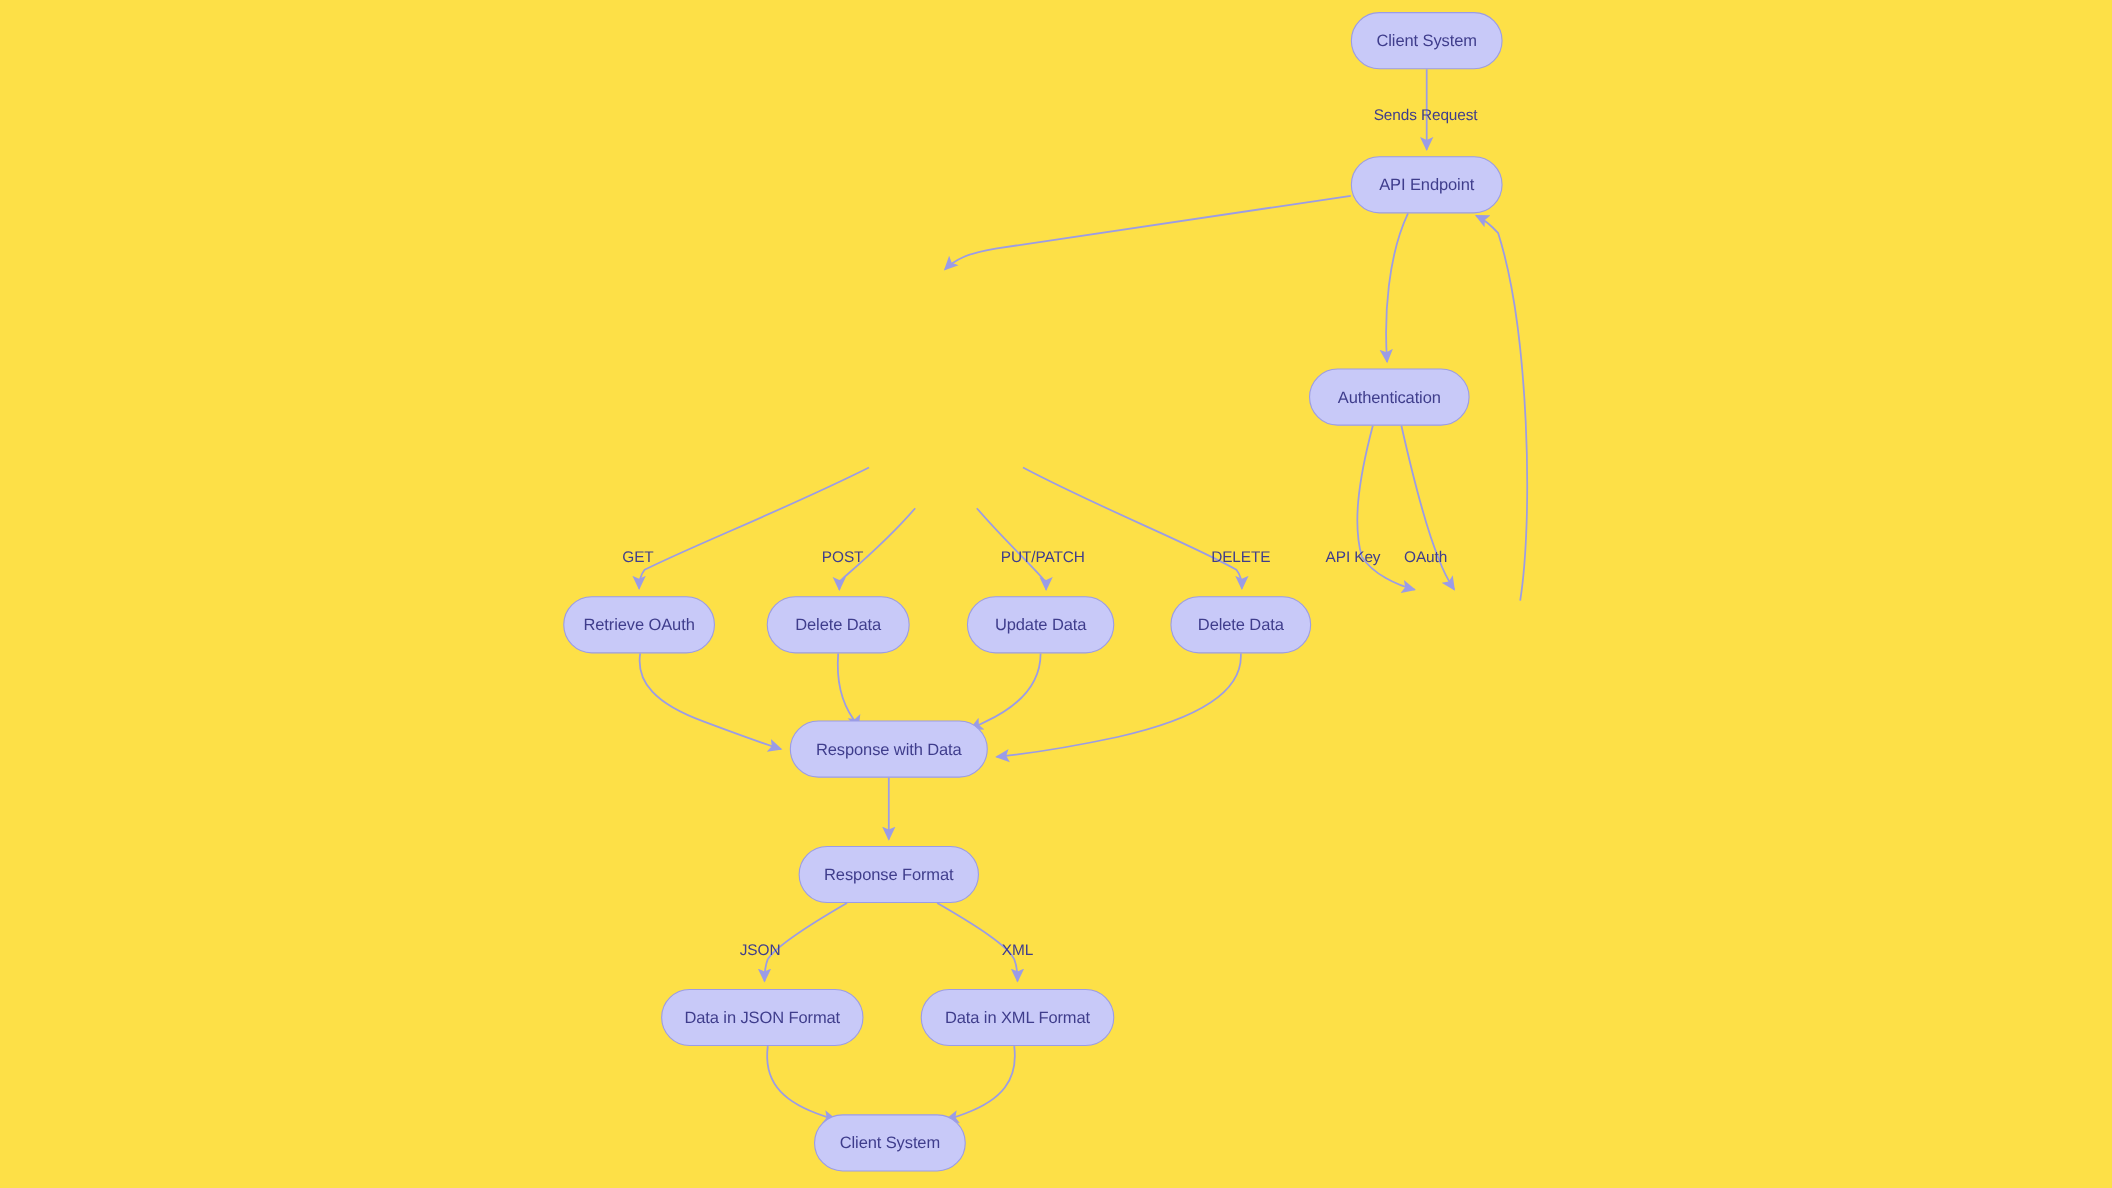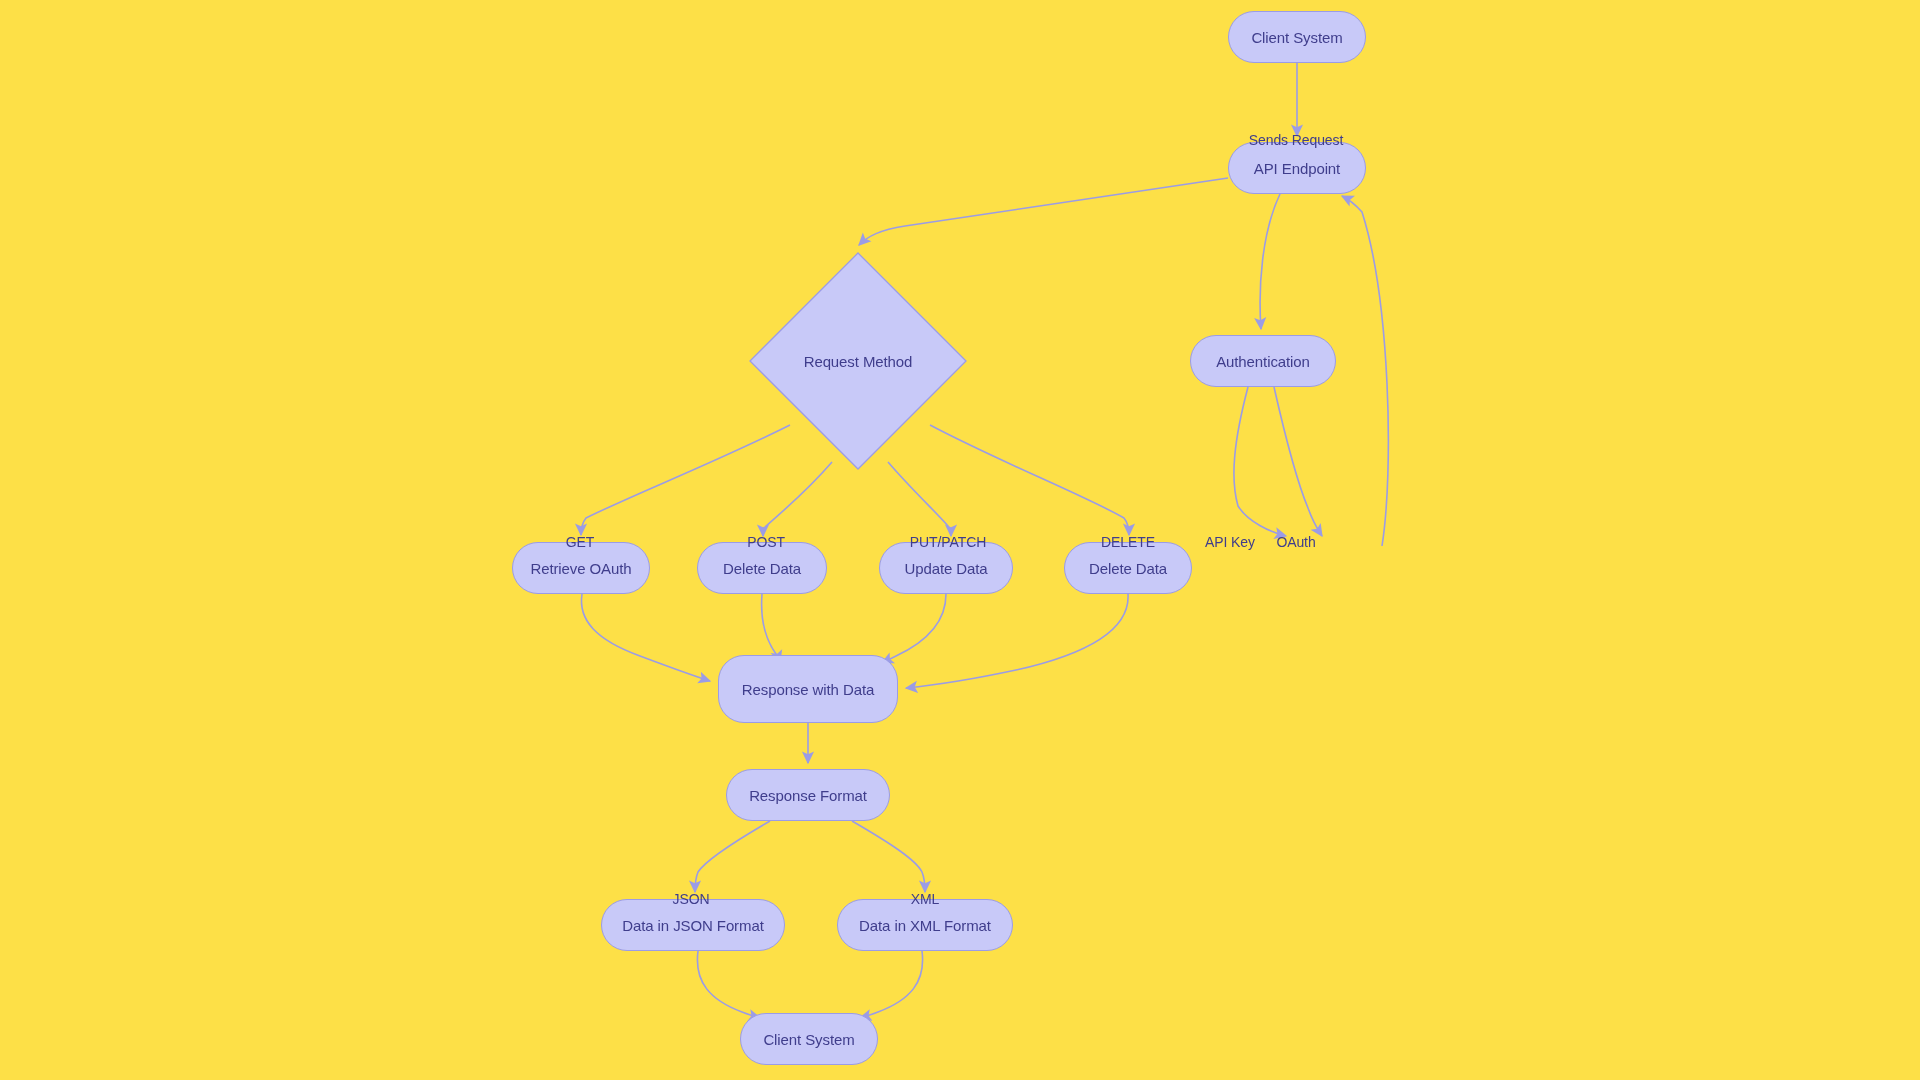--- a/index.html
+++ b/index.html
@@ -71,21 +71,20 @@
   }
   .edge-label {
     position: absolute;
     color: #3f3d8c;
     font-size: 14px;
     letter-spacing: -0.1px;
     white-space: nowrap;
     transform: translate(-50%, -50%);
     z-index: 3;
     background: transparent;
-    margin-top: 36px;
   }
 </style>
 </head>
 <body>
 
 <div id="canvas">
 
   <svg id="edge-layer" viewBox="0 0 1920 1080" width="1920" height="1080" xmlns="http://www.w3.org/2000/svg">
     <defs>
       <marker id="arrowhead" markerWidth="9" markerHeight="9" refX="7.2" refY="4.5" orient="auto" markerUnits="strokeWidth">
@@ -135,26 +134,20 @@
   </svg>
 
   <div class="node" style="left:1228px; top:11px; width:138px; height:52px;">
     <span class="node-label">Client System</span>
   </div>
 
   <div class="node" style="left:1228px; top:142px; width:138px; height:52px;">
     <span class="node-label">API Endpoint</span>
   </div>
 
-  <div class="diamond-wrap" style="left:749px; top:252px; width:218px; height:218px;">
-    <svg class="diamond-shape" viewBox="0 0 218 218" xmlns="http://www.w3.org/2000/svg">
-      <polygon points="109,1 217,109 109,217 1,109" fill="#c8c9f8" stroke="#9b9ce6" stroke-width="1.3"></polygon>
-    </svg>
-    <div class="diamond-text">Request Method</div>
-  </div>
 
   <div class="node" style="left:1190px; top:335px; width:146px; height:52px;justify-content:center;">
     <span class="node-label">Authentication</span>
   </div>
 
   <div class="node" style="left:512px; top:542px; width:138px; height:52px;">
     <span class="node-label">Retrieve OAuth</span>
   </div>
 
   <div class="node" style="left:697px; top:542px; width:130px; height:52px;">
@@ -163,21 +156,21 @@
 
   <div class="node" style="left:879px; top:542px; width:134px; height:52px;">
     <span class="node-label">Update Data</span>
   </div>
 
   <div class="node" style="left:1064px; top:542px; width:128px; height:52px;">
     <span class="node-label">Delete Data</span>
   </div>
 
 
-  <div class="node" style="left:718px; top:655px; width:180px; height:68px;">
+  <div class="node" style="left:718px; top:655px; width:180px; height:52px;">
     <span class="node-label">Response with Data</span>
   </div>
 
   <div class="node" style="left:726px; top:769px; width:164px; height:52px;">
     <span class="node-label">Response Format</span>
   </div>
 
   <div class="node" style="left:601px; top:899px; width:184px; height:52px;">
     <span class="node-label">Data in JSON Format</span>
   </div>

